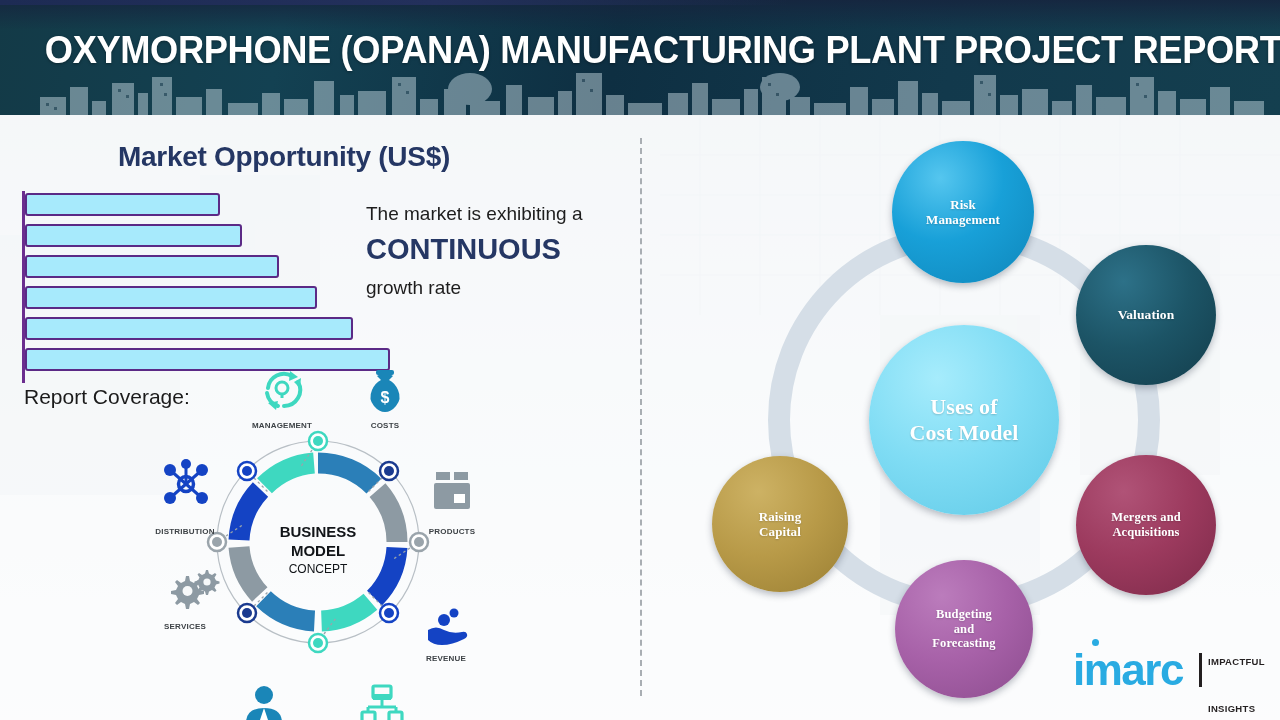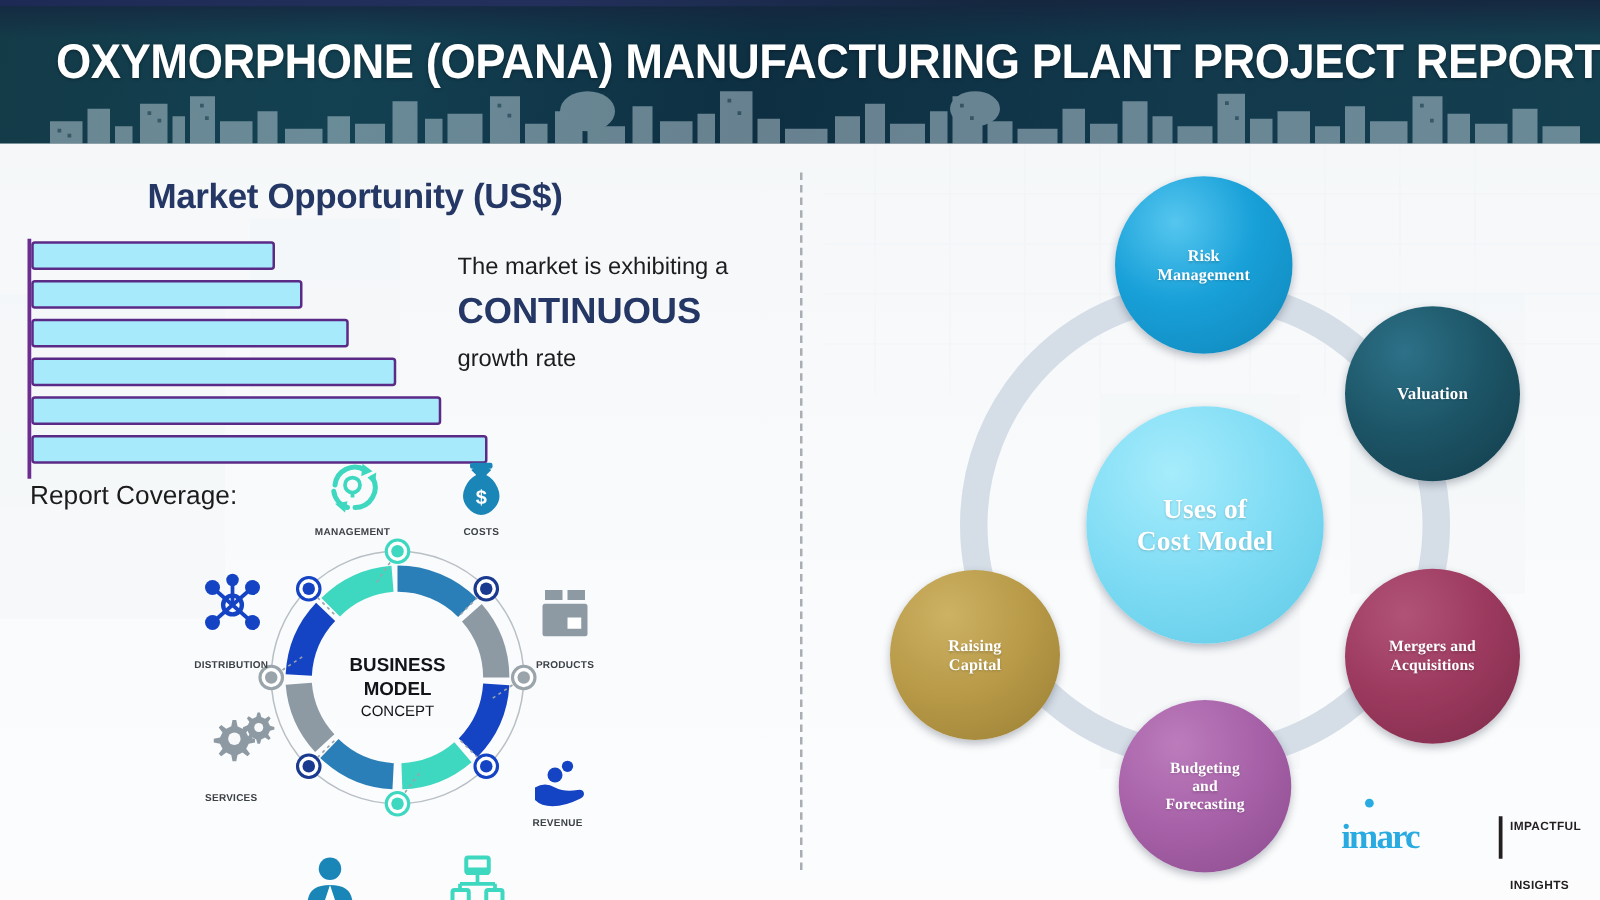--- a/index.html
+++ b/index.html
@@ -110,23 +110,23 @@
   }
   .circle span { display:block; text-shadow:0 1px 2px rgba(0,0,0,.18); }
 
   .c-center {
     width:190px; height:190px; font-size:22px;
   }
 
   .logo { position:absolute; left:1073px; top:648px; width:200px; height:52px; }
   .logo-word {
     position:absolute; left:0; top:2px;
-    font-size:28px; font-weight:bold; color:#29abe2;
+    font-size:44px; font-weight:bold; color:#29abe2;
     letter-spacing:-1.5px; line-height:40px;
-    font-family:Liberation Serif, serif;
+    font-family:Liberation Sans, sans-serif;
   }
   .logo-dot {
     position:absolute; left:19px; top:-9px; width:7px; height:7px;
     border-radius:50%; background:#29abe2;
   }
   .logo-bar {
     position:absolute; left:126px; top:5px; width:3px; height:34px;
     background:#231f20;
   }
   .logo-tag1, .logo-tag2 {
@@ -397,21 +397,21 @@
         </g>
       </svg>
 
       
       <div class="bm-label" style="left:142px; top:51px;">MANAGEMENT</div>
       <div class="bm-label" style="left:245px; top:51px;">COSTS</div>
       <div class="bm-label" style="left:312px; top:157px;">PRODUCTS</div>
       <div class="bm-label" style="left:306px; top:284px;">REVENUE</div>
       
       
-      <div class="bm-label" style="left:45px;  top:252px;margin-top:12px;">SERVICES</div>
+      <div class="bm-label" style="left:45px;  top:252px;">SERVICES</div>
       <div class="bm-label" style="left:45px;  top:157px;">DISTRIBUTION</div>
     </div>
   </div>
 
   <div class="right">
 
     <svg style="position:absolute; left:0; top:0;" width="640" height="605">
       <circle cx="324" cy="305" r="185" fill="none" stroke="#d5dee7" stroke-width="22"></circle>
     </svg>
 

